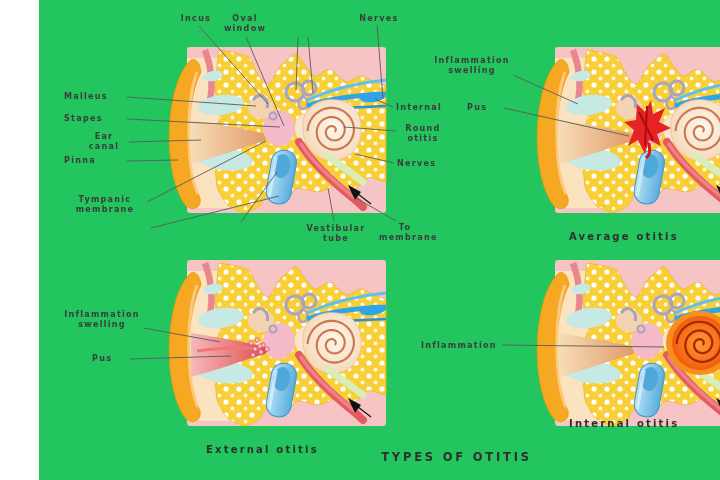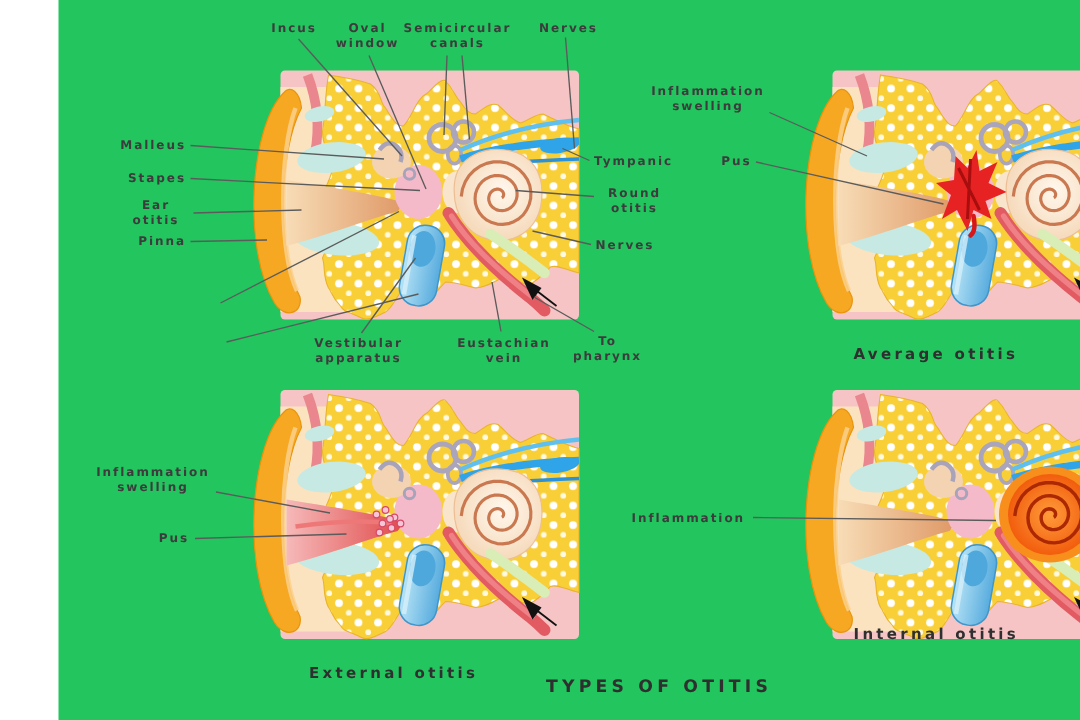--- a/index.html
+++ b/index.html
@@ -2,25 +2,25 @@
 <html><head>
 <meta charset="utf-8">
 <style>
   html,body{margin:0;padding:0;background:#fff;}
   .stage{position:relative;width:720px;height:480px;background:#22c55e;overflow:hidden;
          font-family:"DejaVu Sans",sans-serif;margin-left:39px;}
   .ear{position:absolute;width:230px;height:175px;}
   .lines{position:absolute;left:0;top:0;width:720px;height:480px;pointer-events:none;}
   .lbl{position:absolute;font-size:8px;line-height:9.5px;font-weight:600;
        letter-spacing:1.3px;color:#3c3c3c;}
-  .lbl.c{text-align:center}.lbl.r{text-align:right}.lbl.l{text-align:left}
+  .lbl.c{text-align:center}.lbl.r{text-align:left}.lbl.l{text-align:left}
   .cap{position:absolute;font-size:10px;line-height:12px;font-weight:700;
        letter-spacing:2.2px;color:#2f2f2f;text-align:left;}
   .ttl{position:absolute;font-size:11.5px;line-height:13px;font-weight:700;
-       letter-spacing:2.8px;color:#2f2f2f;text-align:left;}
+       letter-spacing:2.8px;color:#2f2f2f;text-align:center;}
 </style>
 </head>
 <body>
 
 <div class="stage">
 
   <svg width="0" height="0" style="position:absolute" aria-hidden="true">
     <defs>
       <pattern id="boneDots" patternUnits="userSpaceOnUse" width="13" height="13">
         <rect width="13" height="13" fill="#F9CF37"></rect>
@@ -160,30 +160,29 @@
       <line x1="474" y1="75" x2="539" y2="104"></line>
       <line x1="465" y1="108" x2="590" y2="136"></line>
       <line x1="105" y1="328" x2="181" y2="342"></line>
       <line x1="91" y1="359" x2="192" y2="356"></line>
       <line x1="463" y1="345" x2="625" y2="347"></line>
     </g>
   </svg>
 
   <div class="lbl c" style="left:139px;top:14px;width:36px">Incus</div>
   <div class="lbl c" style="left:184px;top:14px;width:44px">Oval window</div>
-  <div class="lbl c" style="left:226px;top:14px;width:80px">Semicircular canals</div>
   <div class="lbl c" style="left:318px;top:14px;width:44px">Nerves</div>
   <div class="lbl r" style="left:25px;top:92px;width:60px">Malleus</div>
   <div class="lbl r" style="left:25px;top:114px;width:60px">Stapes</div>
-  <div class="lbl c" style="left:45px;top:132px;width:40px">Ear otitis</div>
+  <div class="lbl c" style="left:45px;top:132px;width:40px">Ear canal</div>
   <div class="lbl r" style="left:25px;top:156px;width:60px">Pinna</div>
-  <div class="lbl c" style="left:160px;top:224px;width:80px">Vestibular apparatus</div>
-  <div class="lbl c" style="left:258px;top:224px;width:78px">Eustachian vein</div>
-  <div class="lbl c" style="left:340px;top:223px;width:52px">To pharynx</div>
-  <div class="lbl l" style="left:357px;top:103px;width:72px">Tympanic</div>
+  <div class="lbl c" style="left:24px;top:195px;width:84px">Tympanic membrane</div>
+  <div class="lbl c" style="left:258px;top:224px;width:78px">Vestibular tube</div>
+  <div class="lbl c" style="left:340px;top:223px;width:52px">To membrane</div>
+  <div class="lbl l" style="left:357px;top:103px;width:72px">Internal</div>
   <div class="lbl c" style="left:359px;top:124px;width:50px">Round otitis</div>
   <div class="lbl l" style="left:358px;top:159px;width:52px">Nerves</div>
 
   <div class="lbl c" style="left:391px;top:56px;width:84px">Inflammation swelling</div>
   <div class="lbl r" style="left:428px;top:103px;width:34px">Pus</div>
   <div class="cap" style="left:530px;top:231px;width:156px">Average otitis</div>
 
   <div class="lbl c" style="left:20px;top:310px;width:86px">Inflammation swelling</div>
   <div class="lbl r" style="left:53px;top:354px;width:34px">Pus</div>
   <div class="cap" style="left:167px;top:444px;width:156px">External otitis</div>

